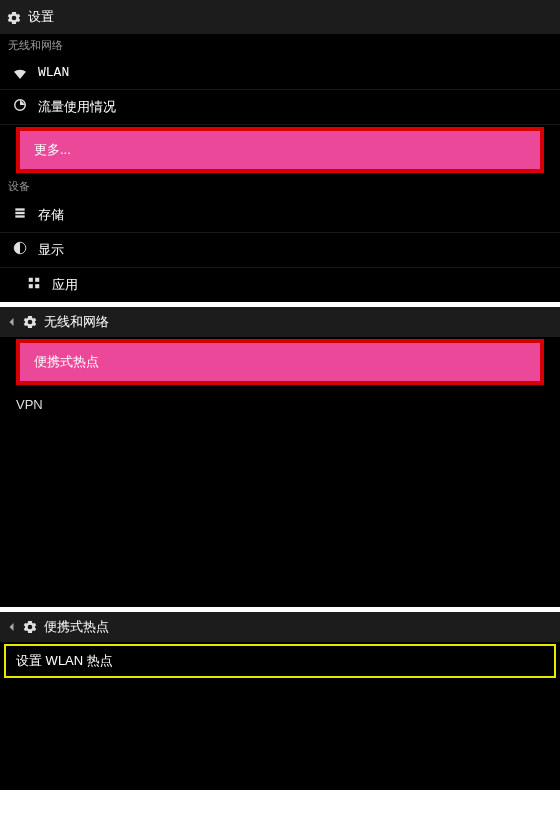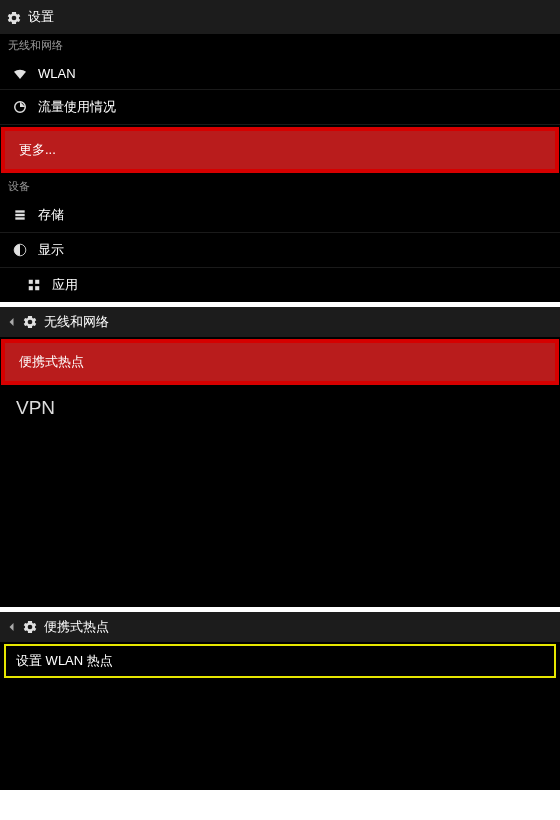--- a/index.html
+++ b/index.html
@@ -24,55 +24,55 @@
     }
     .header .gear { margin-right: 6px; }
     .section-label {
       color: #999;
       font-size: 11px;
       padding: 4px 8px;
       background: #000;
     }
     .list-item {
       display: flex;
-      align-items: center;
       padding: 8px 10px;
       border-bottom: 1px solid #1a1a1a;
       min-height: 28px;
+      font-family: Liberation Mono, monospace;
     }
     .list-item .icon {
       width: 20px;
       display: flex;
       justify-content: center;
       margin-right: 8px;
     }
     .highlight-red {
       border: 4px solid #d60000;
-      background: #b91c1c;
-      margin: 2px 1px;
+      background: #ec4899;
+      margin: 2px 16px;
       padding: 10px 14px;
       display:flex;
       align-items:center;
       justify-content:space-between;
     }
     .highlight-yellow {
       border: 2px solid #e6e600;
       background: #000;
       margin: 2px 4px;
       padding: 6px 10px;
     }
     .subheader {
       display:flex;
       align-items:center;
       padding:6px 6px;
       background:#1c1c1c;
     }
     .subheader .back-icon { margin-right:4px; color:#aaa; }
     .subheader .gear { margin-right:6px; }
-    .vpn-item { padding: 10px 16px; color:#ddd; font-size:19px; }
+    .vpn-item { padding: 10px 16px; color:#ddd; font-size:13px; }
     .panel.fill { height: 300px; }
     .checkbox-placeholder {
       width:14px; height:14px; border:1px solid #555;
     }
     svg { display:block; }
   </style>
 </head>
 <body>
 
 <div class="panel">

